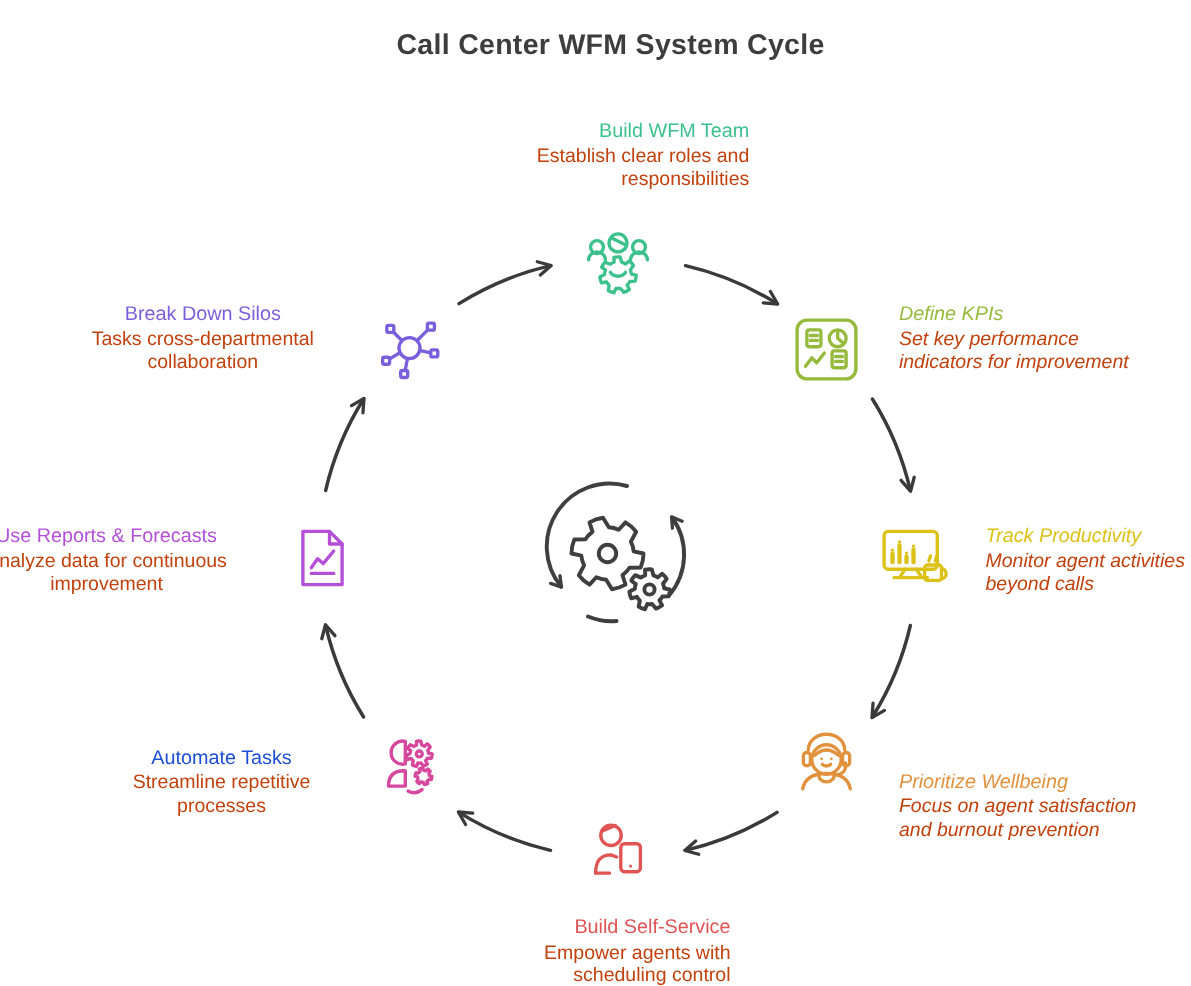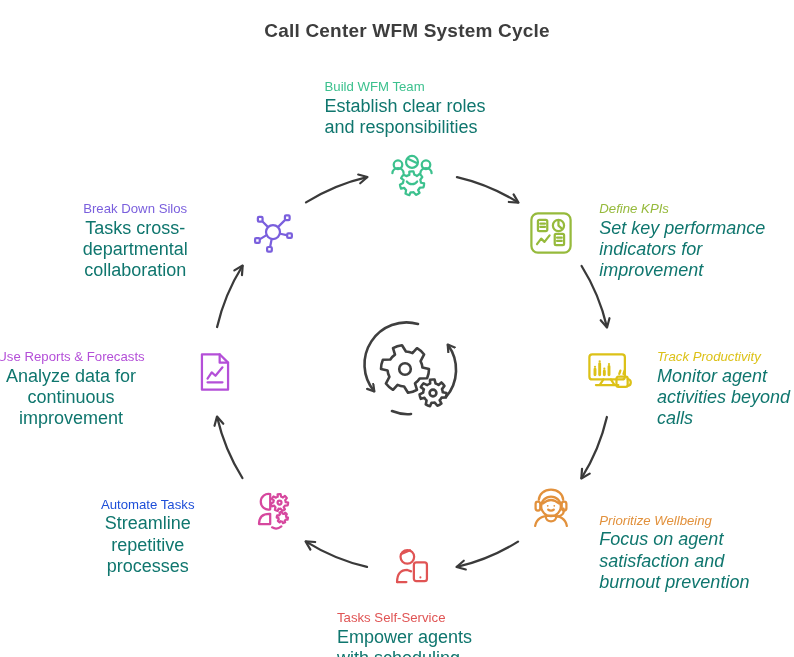--- a/index.html
+++ b/index.html
@@ -11,22 +11,22 @@
   #main-title{
     position:absolute;top:20px;left:20px;right:0;text-align:center;
     font-size:19px;font-weight:bold;color:#3d3d3d;letter-spacing:.2px;
   }
   #arrow-ring,#center-icon-wrap{position:absolute;pointer-events:none;}
   #arrow-ring{left:0;top:0;}
   .node-icon{position:absolute;width:56px;height:56px;}
   .node-icon svg{display:block;}
   .node-text{position:absolute;}
   .node-label{font-size:13.2px;line-height:1.18;margin-bottom:1px;}
-  .node-desc{font-size:18px;line-height:1.18;color:#0f766e;}
-  .align-center{text-align:left;}
+  .node-desc{font-size:13px;line-height:1.18;color:#c2410c;}
+  .align-center{text-align:right;}
   .align-left{text-align:left;font-style:italic;}
   .align-right{text-align:center;}
 </style>
 </head>
 <body>
 
 <div id="canvas">
   <div id="main-title">Call Center WFM System Cycle</div>
   <svg id="arrow-ring" width="794" height="657">
       <defs>
@@ -152,21 +152,21 @@
           <svg width="56" height="56" viewBox="-30 -30 60 60" fill="none" stroke="#e05454" stroke-width="2.4" stroke-linecap="round" stroke-linejoin="round" style="color:#e05454">
     <circle cx="-5" cy="-13" r="7.3"></circle>
     <path d="M -11.5 -16 L -2 -20"></path>
     <path d="M -16 14 Q -16 1 -5 1 L -1 2.5"></path>
     <path d="M -16 14 H -6"></path>
     <rect x="2" y="-7" width="14" height="20" rx="2.6"></rect>
     <circle cx="9" cy="9" r="1.1" fill="currentColor" stroke="none"></circle>
           </svg>
         </div>
     <div class="node-text align-center" style="width: 150px; left: 337px; top: 610px;">
-      <div class="node-label" style="color: rgb(224, 84, 84);">Tasks Self-Service</div>
+      <div class="node-label" style="color: rgb(224, 84, 84);">Build Self-Service</div>
       <div class="node-desc">Empower agents with scheduling control</div>
     </div>
   </div>
 
   <div>
     <div class="node-icon" style="left: 244.7px; top: 483.3px;">
           <svg width="56" height="56" viewBox="-30 -30 60 60" fill="none" stroke="#d6479e" stroke-width="2.4" stroke-linecap="round" stroke-linejoin="round" style="color:#d6479e">
     <path d="M -3 -18 A 8.3 8.3 0 1 0 -3 -1.8 Z"></path>
     <path d="M -15 14 Q -15 3 -4 3 L -3 3 L -3 14 Z"></path>
     <path d="M 16.20 -9.00 A 9.2 9.2 0 0 1 15.67 -5.92 L 12.81 -5.87 A 6.6 6.6 0 0 1 11.47 -4.15 L 12.74 -1.81 A 9.2 9.2 0 0 1 10.00 -0.30 L 8.18 -2.51 A 6.6 6.6 0 0 1 6.00 -2.48 L 4.95 -0.03 A 9.2 9.2 0 0 1 2.07 -1.23 L 2.66 -4.03 A 6.6 6.6 0 0 1 1.27 -5.72 L -1.29 -5.01 A 9.2 9.2 0 0 1 -2.15 -8.01 L 0.41 -9.30 A 6.6 6.6 0 0 1 0.86 -11.43 L -1.29 -12.99 A 9.2 9.2 0 0 1 0.52 -15.53 L 3.12 -14.34 A 6.6 6.6 0 0 1 5.07 -15.31 L 4.95 -17.97 A 9.2 9.2 0 0 1 8.07 -18.14 L 8.76 -15.36 A 6.6 6.6 0 0 1 10.73 -14.44 L 12.74 -16.19 A 9.2 9.2 0 0 1 14.81 -13.86 L 13.07 -11.59 A 6.6 6.6 0 0 1 13.58 -9.47 L 16.20 -9.00 Z"></path>

